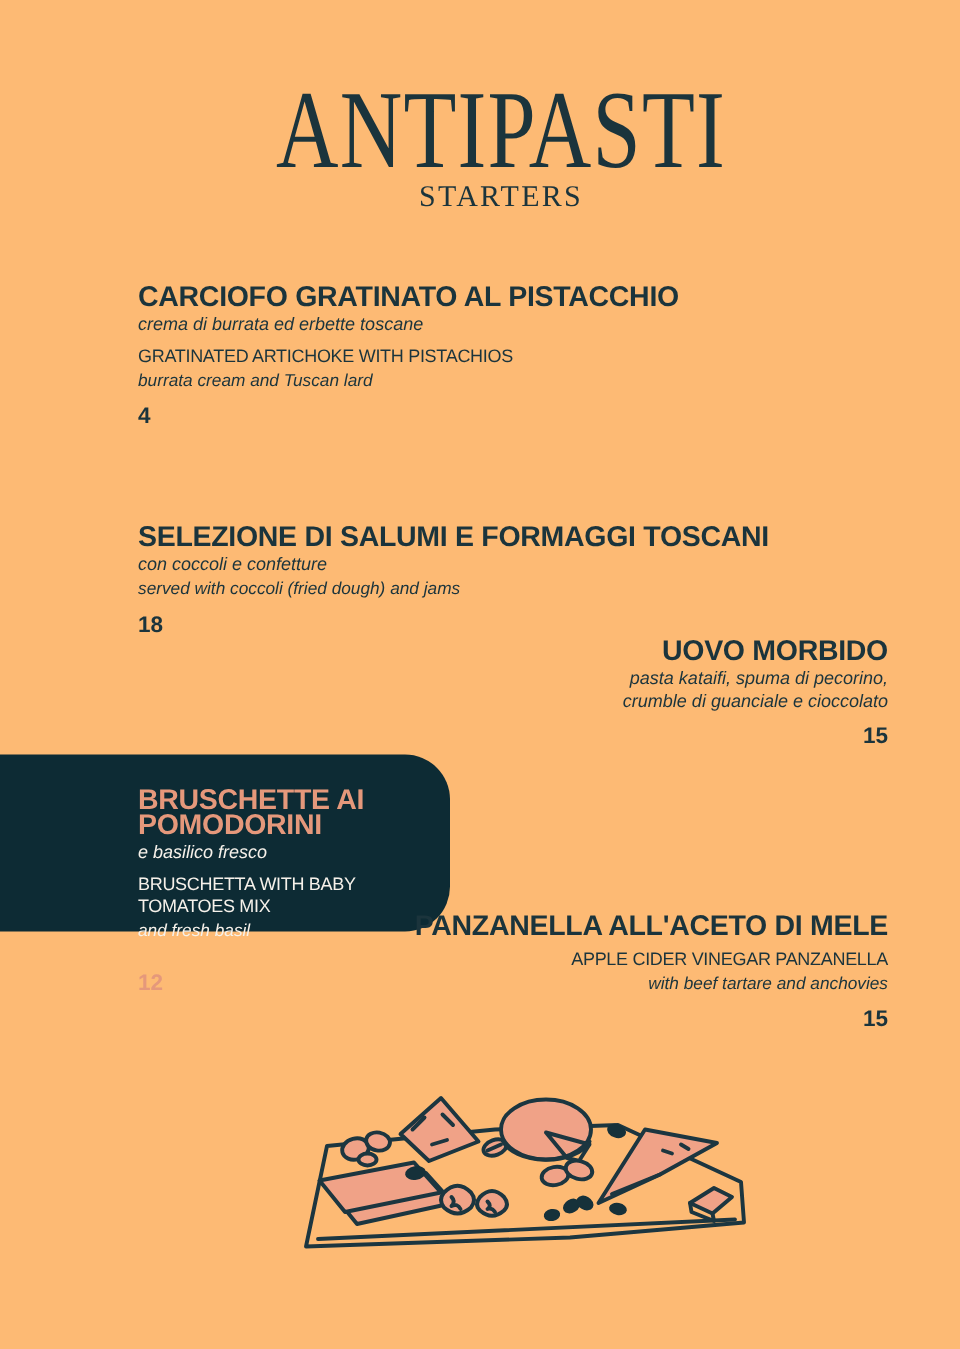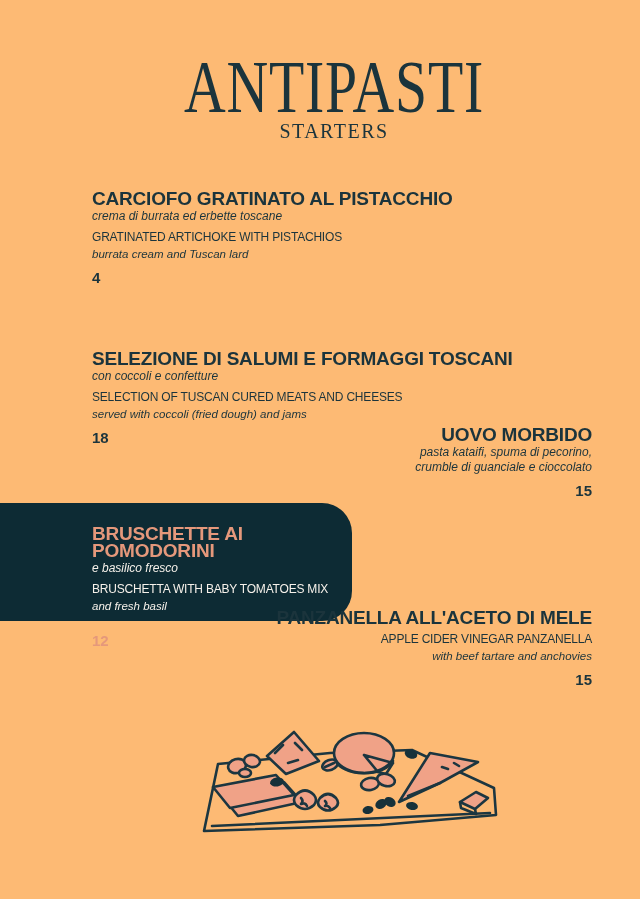--- a/index.html
+++ b/index.html
@@ -60,21 +60,21 @@
   }
   .pos1{top:190px;}
   .pos2{top:253px;}
   .pos3{top:350px;}
   .pos4{top:426px;}
   .pos6{top:609px;}
   
   .highlight-box{
     position:absolute;
     top:503px;left:0;
-    width:352px;height:118px;
+    width:300px;height:118px;
     background:#0D2B34;
     border-radius:0 30px 30px 0;
     box-sizing:border-box;
     padding:22px 0 0 92px;
     color:#F6F1EA;
   }
   .highlight-box .name-it{color:#E5987B;}
   .highlight-box .price{color:#E5987B;margin-top:18px;}
   
   .board-illustration{
@@ -104,21 +104,20 @@
     <div class="desc">crema di burrata ed erbette toscane</div>
     <div class="name-en">GRATINATED ARTICHOKE WITH PISTACHIOS</div>
     <div class="desc-en">burrata cream and Tuscan lard</div>
     <div class="price">4</div>
   </div>
 
 
   <div class="item left pos3">
     <div class="name-it">SELEZIONE DI SALUMI E FORMAGGI TOSCANI</div>
     <div class="desc">con coccoli e confetture</div>
-    <div class="name-en">SELECTION OF TUSCAN CURED MEATS AND CHEESES</div>
     <div class="desc-en">served with coccoli (fried dough) and jams</div>
     <div class="price">18</div>
   </div>
 
   <div class="item right pos4">
     <div class="name-it">UOVO MORBIDO</div>
     <div class="desc">pasta kataifi, spuma di pecorino,
 crumble di guanciale e cioccolato</div>
     <div class="price">15</div>
   </div>

